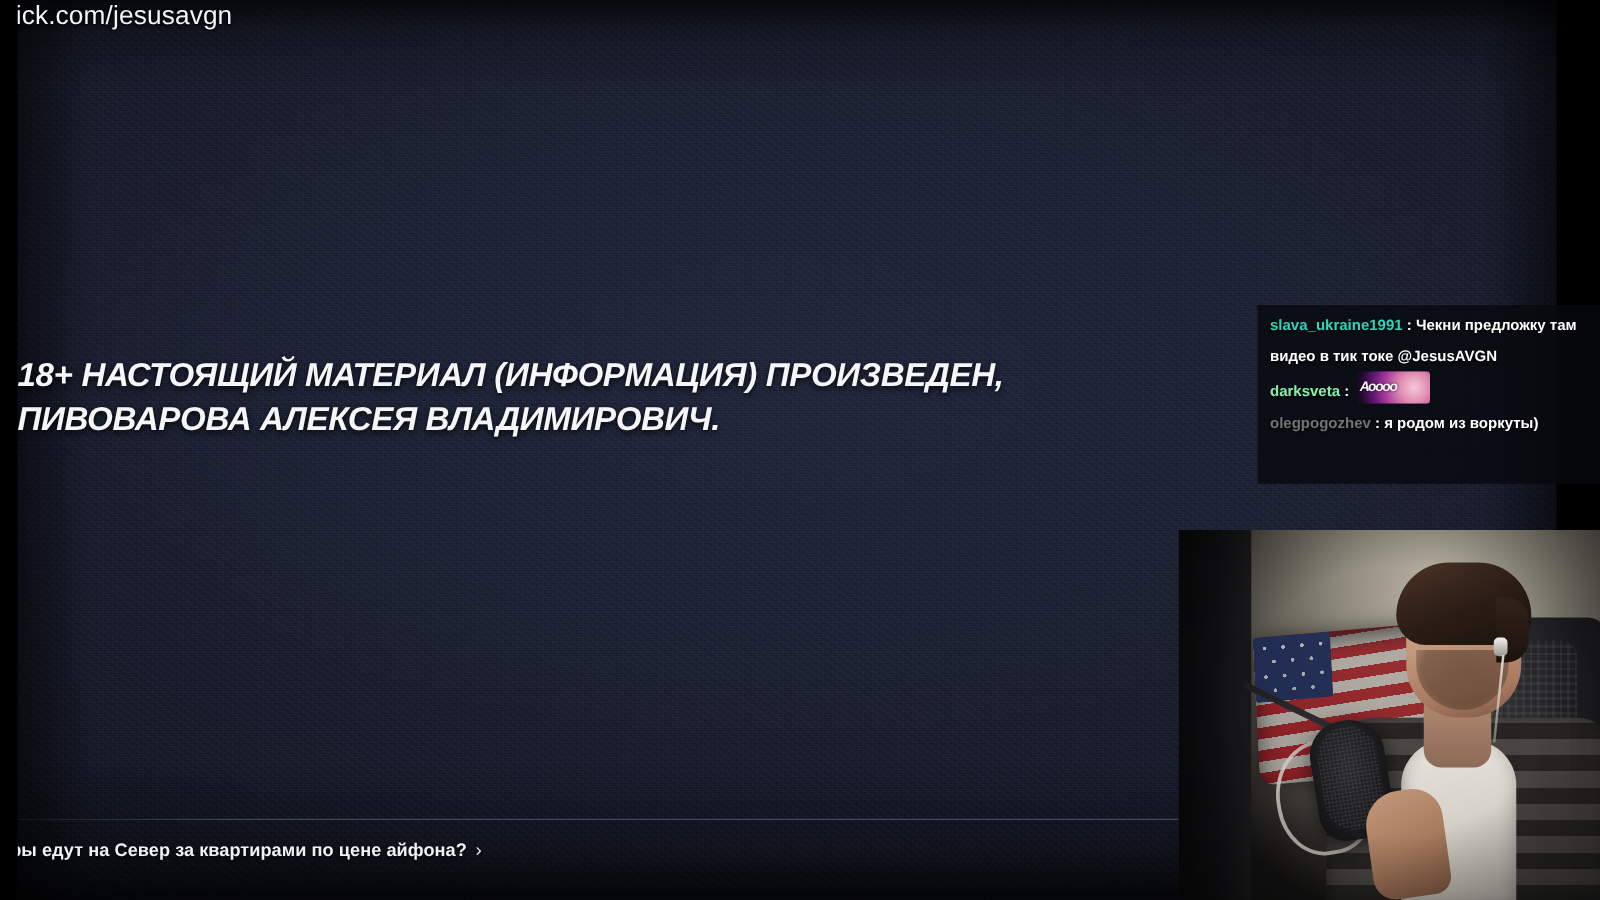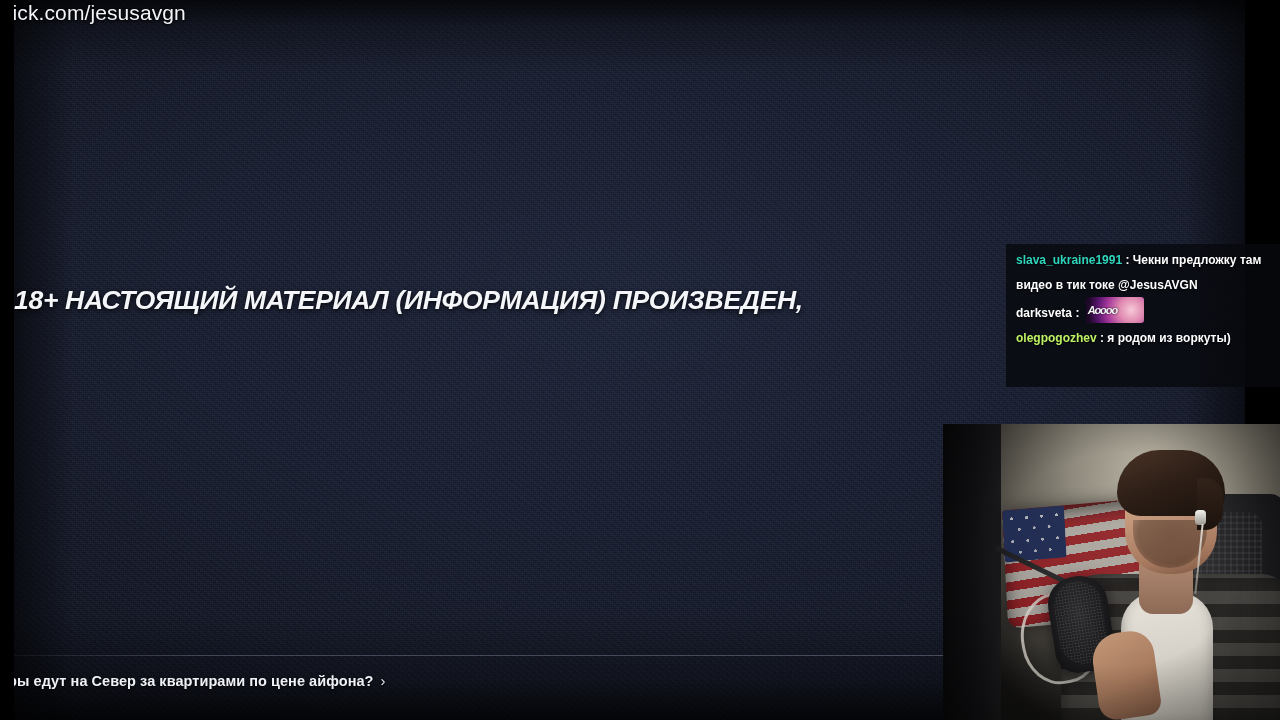--- a/index.html
+++ b/index.html
@@ -306,47 +306,48 @@
 </style>
 </head>
 <body>
 
 <div id="stage">
 
   <div class="video-area">
 
     <div class="disclaimer">
       <span class="ln">18+ НАСТОЯЩИЙ МАТЕРИАЛ (ИНФОРМАЦИЯ) ПРОИЗВЕДЕН,</span>
+      <span class="ln">ПИВОВАРОВА АЛЕКСЕЯ ВЛАДИМИРОВИЧ.</span>
     </div>
 
     <div class="ticker-divider"></div>
     <div class="news-ticker">
       <span>еры едут на Север за квартирами по цене айфона?</span>
       <span class="chev">›</span>
     </div>
   </div>
 
   <div class="url-watermark">kick.com/jesusavgn</div>
 
   <div class="chat-overlay">
 
     <div class="chat-msg">
       <span class="chat-user" style="color:#2fd4bd">slava_ukraine1991</span>
       <span class="chat-colon">:</span>
       <span>Чекни предложку там видео в тик токе @JesusAVGN</span>
     </div>
 
     <div class="chat-msg">
-      <span class="chat-user" style="color:#ffffff">darksveta</span>
+      <span class="chat-user" style="color:#86efac">darksveta</span>
       <span class="chat-colon">:</span>
       <span class="emote"></span>
     </div>
 
     <div class="chat-msg">
-      <span class="chat-user" style="color:#bef264">olegpogozhev</span>
+      <span class="chat-user" style="color:#737373">olegpogozhev</span>
       <span class="chat-colon">:</span>
       <span>я родом из воркуты)</span>
     </div>
   </div>
 
   <div class="facecam">
     <div class="cam-wall"></div>
     <div class="cam-leftpanel"></div>
     <div class="cam-flag"></div>
     <div class="cam-chair"></div>

